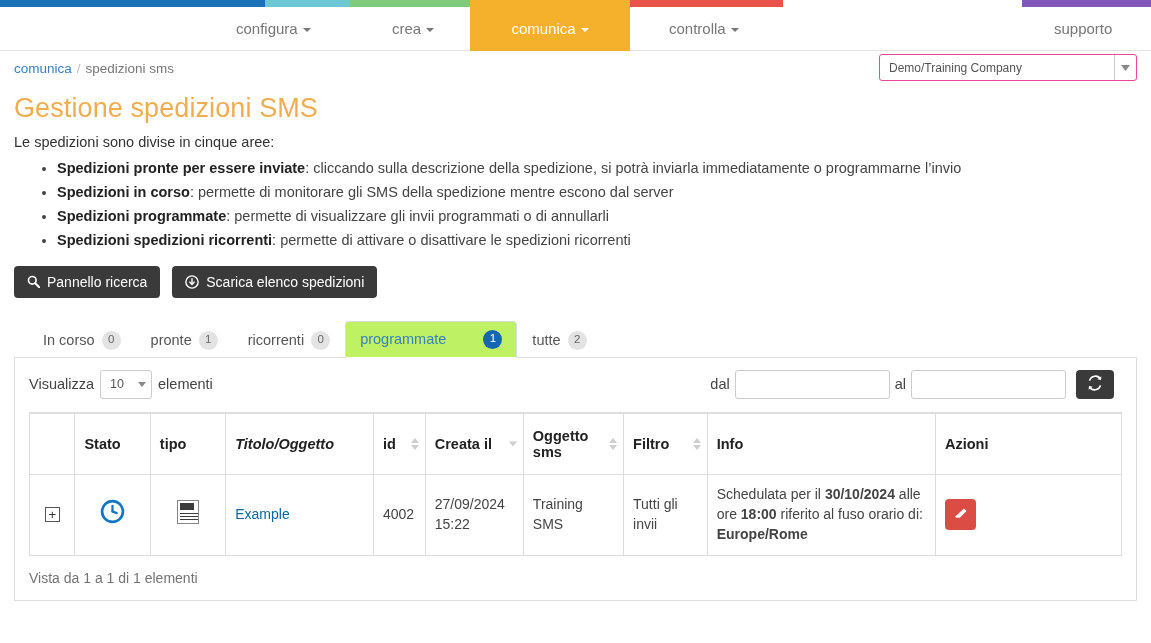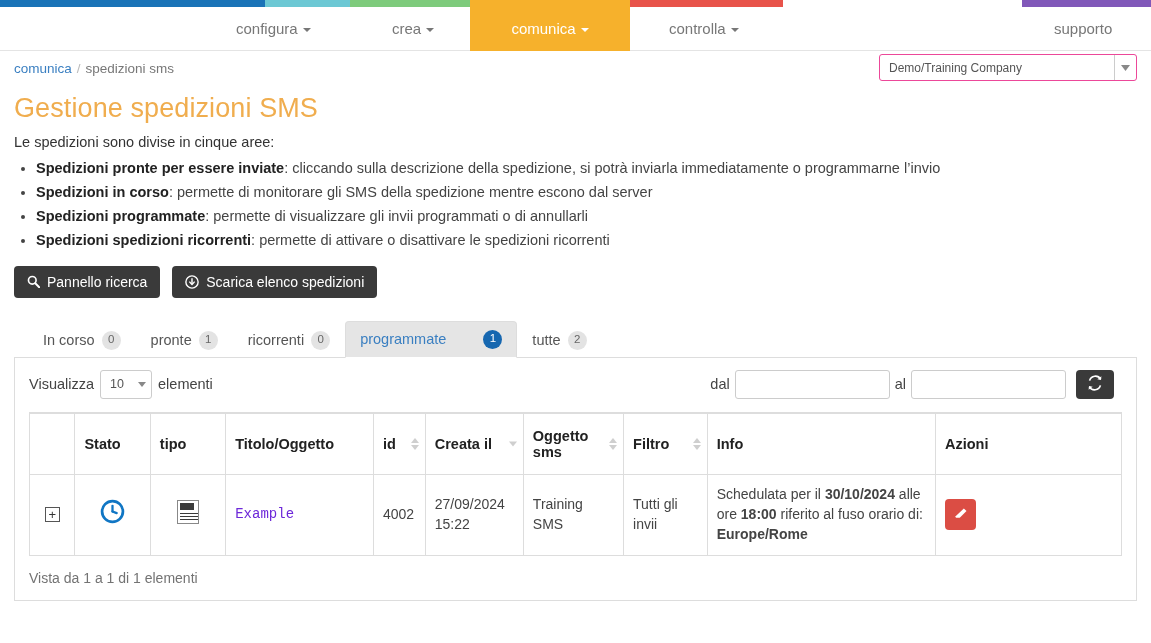--- a/index.html
+++ b/index.html
@@ -79,21 +79,21 @@
   h1.page-title {
     margin: 6px 0 10px 0;
     font-size: 27px;
     font-weight: normal;
     color: #f0ad4e;
     letter-spacing: 0.1px;
   }
   .intro { font-size: 14.5px; color: #333; margin-bottom: 9px; }
 
   ul.arealist { margin: 0 0 16px 0; padding-left: 22px; }
-  ul.arealist li { margin-bottom: 6px; font-size: 14.5px; color: #444; line-height: 1.25; }
+  ul.arealist li { margin-bottom: 6px; font-size: 14.5px; color: #444; line-height: 1.25; margin-left: 21px; }
   ul.arealist li b { color: #222; }
 
   
   .btnrow { margin: 14px 0 24px 0; }
   .btn-dark {
     display: inline-flex; align-items: center; gap: 7px;
     background: #3a3a3a;
     color: #ffffff;
     border: none; border-radius: 4px;
     padding: 8px 13px;
@@ -122,21 +122,21 @@
     color: #555555;
     cursor: pointer;
     border: 1px solid transparent;
     border-bottom: none;
     margin-bottom: -1px;
     border-radius: 4px 4px 0 0;
     line-height: 1;
   }
   .tab.active {
     color: #3a7fc1;
-    background: #e5e5e5;
+    background: #bef264;
     border-color: #dddddd;
     border-bottom: 1px solid #ffffff;
     gap: 37px;
   }
   .badge {
     display:inline-flex; align-items:center; justify-content:center;
     min-width: 19px; height: 19px;
     padding: 0 6px;
     border-radius: 10px;
     background: #e3e3e3;
@@ -233,21 +233,21 @@
   }
   .tri-up {
     width:0;height:0;border-left:4px solid transparent;border-right:4px solid transparent;
     border-bottom:5px solid #cfcfcf;
   }
   .tri-dn {
     width:0;height:0;border-left:4px solid transparent;border-right:4px solid transparent;
     border-top:5px solid #cfcfcf;
   }
   td.c { text-align:center; }
-  a.title-link { color:#6d28d9; text-decoration:none; cursor:pointer;font-family:Liberation Mono, monospace; }
+  a.title-link { color:#0369a1; text-decoration:none; cursor:pointer; }
 
   .expand-icon {
     display:inline-flex; align-items:center; justify-content:center;
     width: 15px; height: 15px;
     border: 1px solid #555;
     color: #333;
     font-size: 13px; line-height: 1;
     cursor: pointer;
     font-family: "Liberation Sans", sans-serif;
   }
@@ -389,21 +389,21 @@
         </button>
       </div>
     </div>
 
     <table class="dt">
       <thead>
         <tr id="thead-row">
             <th style="width: 44px;"><span></span></th>
             <th style="width: 73px;"><span>Stato</span></th>
             <th style="width: 73px;"><span>tipo</span></th>
-            <th style="width: 143px;"><span>Titolo/Oggetto</span></th>
+            <th style="width: 143px; font-style: italic;"><span>Titolo/Oggetto</span></th>
             <th class="sortable" style="width: 47px;"><span>id</span><span class="sorticon">
                 <span class="tri-up"></span>
                 <span class="tri-dn"></span>
               </span></th>
             <th class="sortable" style="width: 95px;"><span>Creata il</span><span class="sorticon">
                 <span class="tri-dn"></span>
               </span></th>
             <th class="sortable" style="width: 97px;"><span>Oggetto sms</span><span class="sorticon">
                 <span class="tri-up"></span>
                 <span class="tri-dn"></span>

